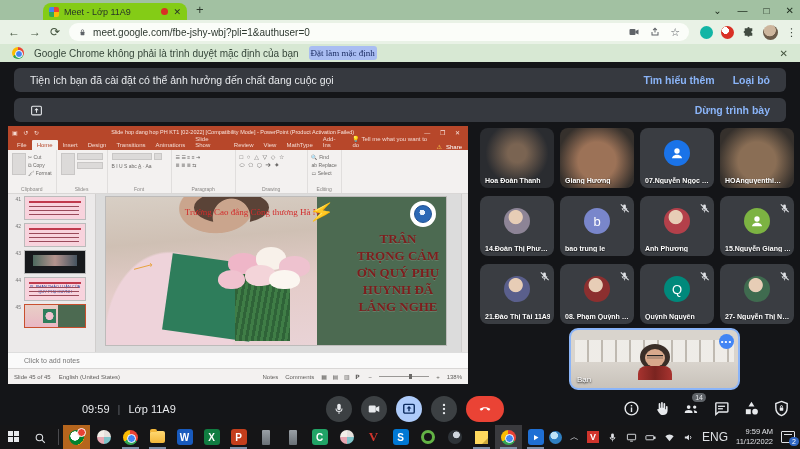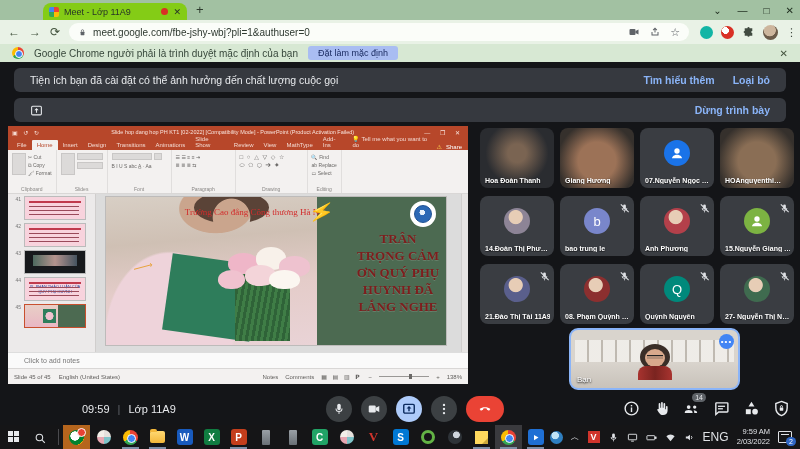--- a/index.html
+++ b/index.html
@@ -36,22 +36,22 @@
   .avatar-chip { width:15px; height:15px; border-radius:50%;
                  background:radial-gradient(circle at 45% 35%, #cdb69d 0 45%, #6b5b49 50%); }
   .kebab { color:#414b41; font-size:11px; letter-spacing:0; }
   .defbar { position:absolute; left:0; top:44px; width:800px; height:18px; background:#d7e8d3;
             display:flex; align-items:center; padding:0 12px; gap:10px; }
   .chrome-logo { width:12px; height:12px; border-radius:50%; position:relative;
     background:conic-gradient(#ea4335 0 33%, #34a853 33% 66%, #fbbc04 66% 100%); }
   .chrome-logo::after { content:""; position:absolute; left:3px; top:3px; width:6px; height:6px;
     border-radius:50%; background:#4285f4; border:1px solid #fff; }
   .defbar-text { font-size:10px; color:#36463a; }
-  .defbar-btn { height:14px; padding:0 10px; background:#a9bdf2; border-radius:3px; border:none;
-    font-size:9px; color:#1b2c62; display:flex; align-items:center; font-family:Liberation Sans, sans-serif; }
+  .defbar-btn { height:14px; padding:0 2px; background:#a9bdf2; border-radius:3px; border:none;
+    font-size:9px; color:#1b2c62; display:flex; align-items:center; font-family:Liberation Serif, serif; }
   .defbar-close { margin-left:auto; color:#44543f; font-size:10px; }
 
   
   .banner { position:absolute; left:14px; width:772px; height:24px; background:#36393f; border-radius:6px;
             display:flex; align-items:center; padding:0 16px; gap:10px; }
   .banner-text { font-size:10.5px; color:#e8eaed; }
   .banner-links { margin-left:auto; display:flex; gap:18px; }
   .blink { font-size:10.5px; color:#8ab4f8; font-weight:bold; }
   .present-glyph { width:13px; height:13px; color:#e8eaed; }
 
@@ -272,27 +272,27 @@
       <svg class="ext-puzzle" width="13" height="13" viewBox="0 0 24 24" fill="currentColor">
           <path d="M10 4a2 2 0 0 1 4 0h5v5a2 2 0 0 0 0 4v5h-5a2 2 0 0 1-4 0H5v-5a2 2 0 0 1 0-4V4h5z"></path>
         </svg>
       <span class="avatar-chip"></span>
       <span class="kebab">⋮</span>
     </div>
   </div>
 
   <div class="defbar">
     <span class="chrome-logo"></span>
-    <span class="defbar-text">Google Chrome người phải là trình duyệt mặc định của bạn</span>
+    <span class="defbar-text">Google Chrome không phải là trình duyệt mặc định của bạn</span>
     <button class="defbar-btn">Đặt làm mặc định</button>
     <span class="defbar-close">✕</span>
   </div>
 
   <div class="banner" style="top:68px;">
-    <span class="banner-text">Tiện ích bạn đã cài đặt có thể ảnh hưởng đến chất lượng cuộc gọi</span>
+    <span class="banner-text">Tiện ích bạn đã cài đặt có thể ảnh hưởng đến chất đang cuộc gọi</span>
     <span class="banner-links">
       <span class="blink">Tìm hiểu thêm</span>
       <span class="blink">Loại bỏ</span>
     </span>
   </div>
   <div class="banner" style="top:98px;">
     <svg class="present-glyph" viewBox="0 0 24 24" fill="currentColor">
         <rect x="3" y="4" width="18" height="16" rx="2" fill="none" stroke="currentColor" stroke-width="2"></rect>
         <path d="M12 7.5l4 4h-3v4.5h-2V11.5H8z"></path>
       </svg>
@@ -714,21 +714,21 @@
       <svg viewBox="0 0 24 24" fill="currentColor">
           <path d="M12 20l9-11a13 13 0 0 0-18 0z"></path>
         </svg>
       <svg viewBox="0 0 24 24" fill="currentColor">
           <path d="M4 10v4h4l5 4V6l-5 4z"></path>
           <path d="M16 9a4.5 4.5 0 0 1 0 6" fill="none" stroke="currentColor" stroke-width="2"></path>
         </svg>
       <span class="eng">ENG</span>
       <span class="clockblock">
         <span>9:59 AM</span><br>
-        <span>2/03/2022</span>
+        <span>11/12/2022</span>
       </span>
       <span class="notif">
         <span class="nbadge">2</span>
       </span>
     </div>
   </div>
 
 </div>
 
 </body></html>

